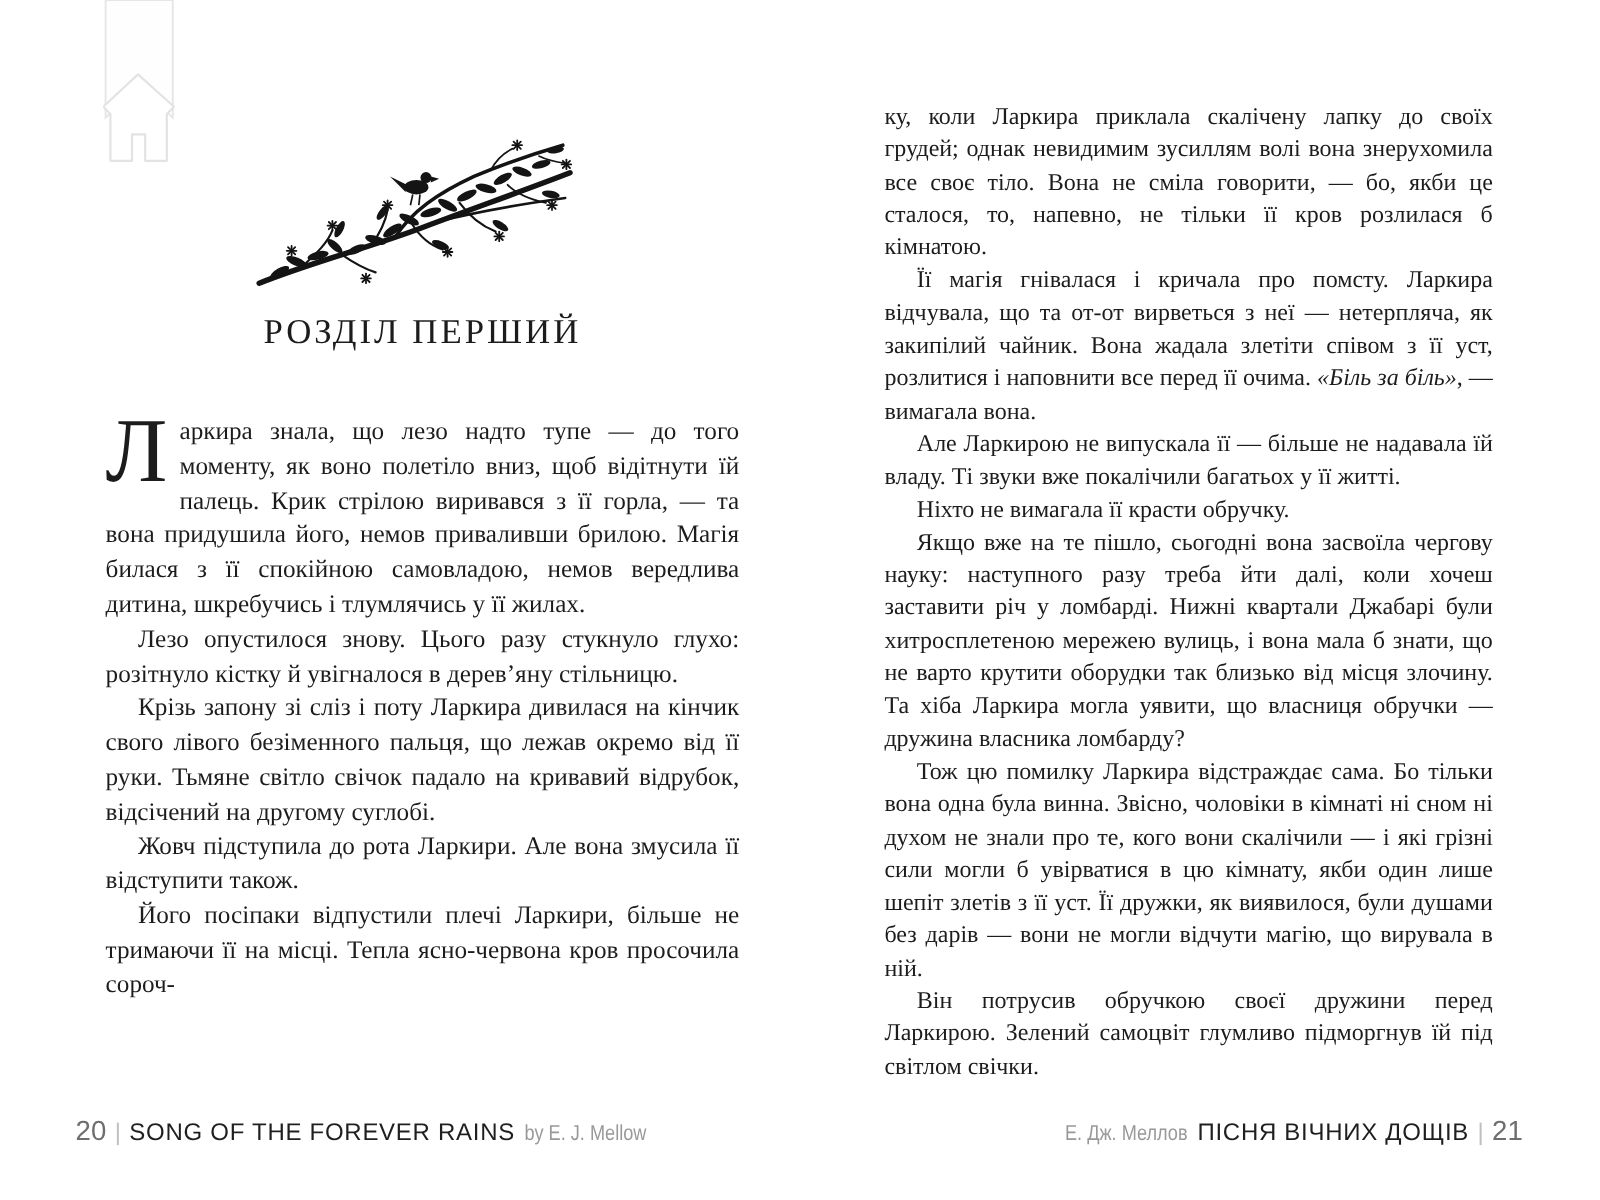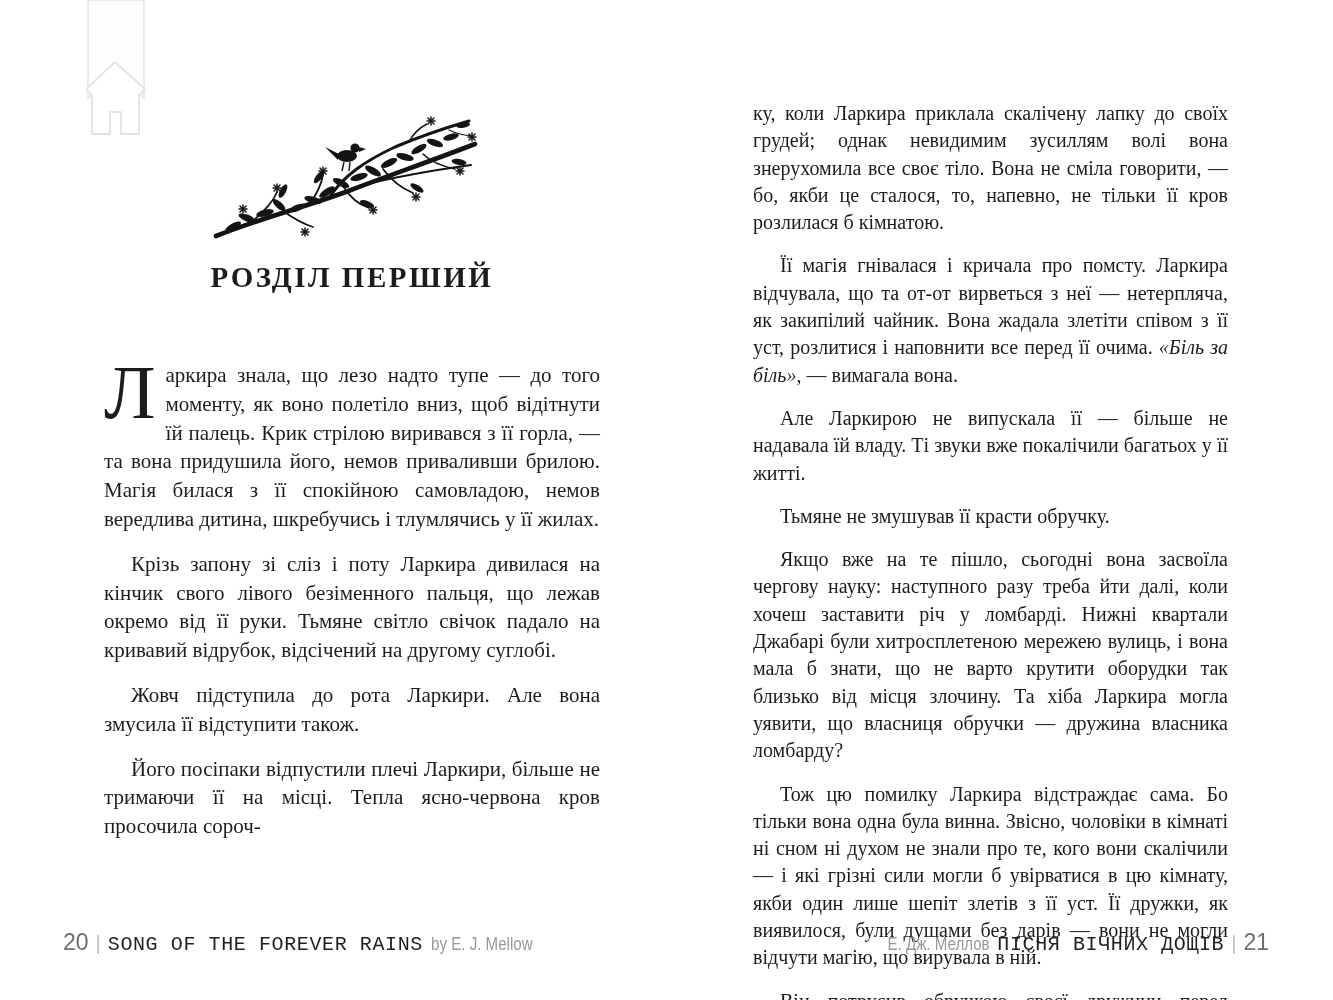--- a/index.html
+++ b/index.html
@@ -23,48 +23,48 @@
     position:absolute;left:86px;top:0;width:60px;height:140px;cursor:pointer;
   }
   
   .ornament{
     position:absolute;left:213px;top:114px;width:266px;height:130px;
   }
   
   .chapter-title{
     position:absolute;left:88px;top:261px;width:528px;
     margin:0;text-align:center;
-    font-family:"Liberation Serif", serif;font-weight:bold;
+    font-family:"Liberation Serif", serif;font-weight:normal;
     font-size:29px;letter-spacing:2.5px;color:var(--ink);
   }
   
   .page-body{position:absolute;}
   .left-body{left:88px;top:345px;width:528px;}
   .right-body{left:737px;top:84px;width:507px;}
-  .para{margin:16px;text-align:justify;}
+  .para{margin:0;text-align:justify;}
   .left-body .para{font-size:21px;line-height:28.8px;}
   .right-body .para{font-size:20px;line-height:27.3px;}
   .para.indent{text-indent:27px;}
   .dropcap{
     float:left;
     font-size:76px;line-height:57px;
     padding:3px 10px 0 0;
     color:var(--ink);
   }
   .para em{font-style:italic;}
   
   .footer{
     position:absolute;top:929px;white-space:nowrap;
     font-size:20px;
   }
   .footer-left{left:63px;}
   .footer-right{right:64px;text-align:left;}
   .f-num{font-family:"Liberation Sans", sans-serif;color:var(--footer-gray);font-size:23px;}
   .f-sep{color:var(--footer-light);font-family:"Liberation Sans", sans-serif;font-weight:200;padding:0 7px;font-size:20px;}
-  .f-title{font-family:Liberation Mono, monospace;color:#1f1f1f;font-size:20px;letter-spacing:0.6px;}
+  .f-title{font-family:Liberation Sans, sans-serif;color:#1f1f1f;font-size:20px;letter-spacing:0.6px;}
   .f-byline{
     font-family:"Liberation Sans", sans-serif;color:var(--footer-byline);
     font-size:18px;display:inline-block;transform:scaleX(.84);transform-origin:left center;
     margin-left:8px;
   }
   .f-author{
     font-family:"Liberation Sans", sans-serif;color:var(--footer-byline);
     font-size:18px;display:inline-block;transform:scaleX(.84);transform-origin:right center;
     margin-right:8px;
   }
@@ -181,30 +181,31 @@
       <line x1="131" y1="48" x2="129" y2="57" stroke="var(--ornament)" stroke-width="1.4"></line>
       <line x1="137" y1="48" x2="136" y2="57" stroke="var(--ornament)" stroke-width="1.4"></line>
     </g>
   </svg>
 </div>
 
 <h1 class="chapter-title">РОЗДІЛ ПЕРШИЙ</h1>
 
 <section class="page-body left-body">
     <p class="para"><span class="dropcap">Л</span><span>аркира знала, що лезо надто тупе — до того моменту, як воно полетіло вниз, щоб відітнути їй палець. Крик стрілою виривався з її горла, — та вона придушила його, немов приваливши брилою. Магія билася з її спокійною самовладою, немов вередлива дитина, шкребучись і тлумлячись у її жилах.</span></p>
+    <p class="para indent"><span>Лезо опустилося знову. Цього разу стукнуло глухо: розітнуло кістку й увігналося в дерев’яну стільницю.</span></p>
     <p class="para indent"><span>Крізь запону зі сліз і поту Ларкира дивилася на кінчик свого лівого безіменного пальця, що лежав окремо від її руки. Тьмяне світло свічок падало на кривавий відрубок, відсічений на другому суглобі.</span></p>
     <p class="para indent"><span>Жовч підступила до рота Ларкири. Але вона змусила її відступити також.</span></p>
     <p class="para indent"><span>Його посіпаки відпустили плечі Ларкири, більше не тримаючи її на місці. Тепла ясно-червона кров просочила сороч-</span></p>
   </section>
 
 <section class="page-body right-body">
     <p class="para"><span>ку, коли Ларкира приклала скалічену лапку до своїх грудей; однак невидимим зусиллям волі вона знерухомила все своє тіло. Вона не сміла говорити, — бо, якби це сталося, то, напевно, не тільки її кров розлилася б кімнатою.</span></p>
     <p class="para indent"><span>Її магія гнівалася і кричала про помсту. Ларкира відчувала, що та от-от вирветься з неї — нетерпляча, як закипілий чайник. Вона жадала злетіти співом з її уст, розлитися і наповнити все перед її очима. </span><em>«Біль за біль»</em><span>, — вимагала вона.</span></p>
     <p class="para indent"><span>Але Ларкирою не випускала її — більше не надавала їй владу. Ті звуки вже покалічили багатьох у її житті.</span></p>
-    <p class="para indent"><span>Тьмяне не змушував її красти обручку.</span></p>
+    <p class="para indent"><span>Ніхто не вимагала її красти обручку.</span></p>
     <p class="para indent"><span>Якщо вже на те пішло, сьогодні вона засвоїла чергову науку: наступного разу треба йти далі, коли хочеш заставити річ у ломбарді. Нижні квартали Джабарі були хитросплетеною мережею вулиць, і вона мала б знати, що не варто крутити оборудки так близько від місця злочину. Та хіба Ларкира могла уявити, що власниця обручки — дружина власника ломбарду?</span></p>
     <p class="para indent"><span>Тож цю помилку Ларкира відстраждає сама. Бо тільки вона одна була винна. Звісно, чоловіки в кімнаті ні сном ні духом не знали про те, кого вони скалічили — і які грізні сили могли б увірватися в цю кімнату, якби один лише шепіт злетів з її уст. Її дружки, як виявилося, були душами без дарів — вони не могли відчути магію, що вирувала в ній.</span></p>
     <p class="para indent"><span>Він потрусив обручкою своєї дружини перед Ларкирою. Зелений самоцвіт глумливо підморгнув їй під світлом свічки.</span></p>
   </section>
 
 <div class="footer footer-left">
   <span class="f-num">20</span><span class="f-sep">|</span><span class="f-title">SONG OF THE FOREVER RAINS</span><span class="f-byline">by E. J. Mellow</span>
 </div>
 
 <div class="footer footer-right">

